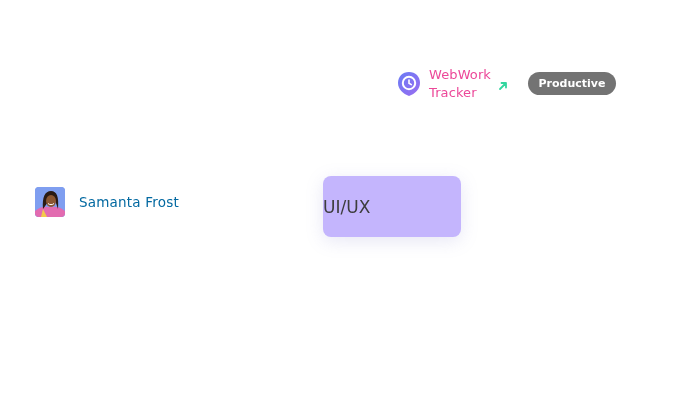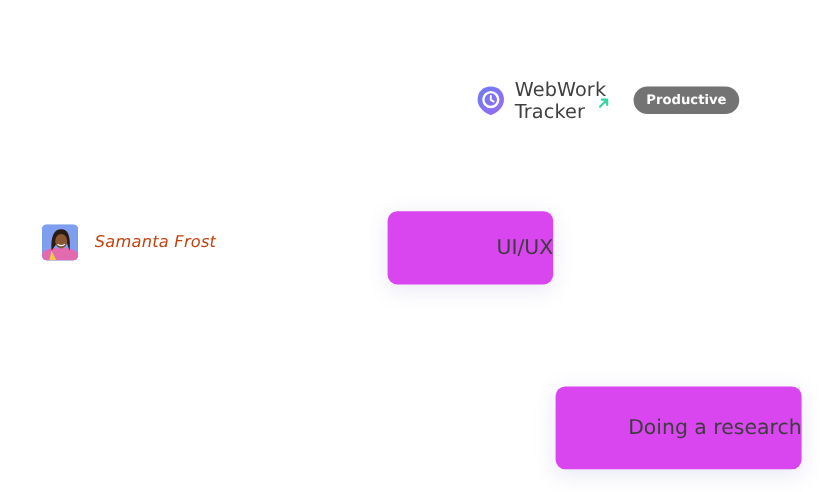--- a/index.html
+++ b/index.html
@@ -20,23 +20,23 @@
       display: flex;
       align-items: center;
     }
     .app-icon {
       width: 24px;
       height: 26px;
       position: relative;
       margin-right: 8px;
     }
     .app-name {
-      font-size: 16px;
+      font-size: 13px;
       line-height: 18px;
-      color: #404040;
+      color: #ec4899;
       width: 64px;
       letter-spacing: 0.1px;
     }
     .arrow-icon {
       position: absolute;
       left: 497px;
       top: 77px;
       width: 12px;
       height: 12px;
     }
@@ -66,33 +66,32 @@
     .avatar {
       width: 30px;
       height: 30px;
       border-radius: 4px;
       overflow: hidden;
       margin-right: 14px;
       background: #7f9ef0;
     }
     .user-name {
       font-size: 13.5px;
-      color: #c2410c;
+      color: #0369a1;
       letter-spacing: 0.2px;
-      font-style: italic;
     }
 
     .card {
       position: absolute;
-      background: #d946ef;
+      background: #c4b5fd;
       border-radius: 8px;
       box-shadow: 0 4px 18px rgba(120, 120, 200, 0.18);
       display: flex;
       align-items: center;
-      justify-content: flex-end;
+      justify-content: flex-start;
       color: #3d3d3d;
     }
     .card-category {
       left: 323px;
       top: 176px;
       width: 138px;
       height: 61px;
       font-size: 17px;
     }
     .card-activity {
@@ -144,17 +143,14 @@
         <path d="M13 16.5 C14.5 18 17.5 18 19 16.5" fill="none" stroke="#ffffff" stroke-width="1"></path>
       </svg>
     </div>
     <span class="user-name">Samanta Frost</span>
   </div>
 
   <div class="card card-category">
     <span>UI/UX</span>
   </div>
 
-  <div class="card card-activity">
-    <span>Doing a research</span>
-  </div>
 
 </div>
 
 </body></html>

